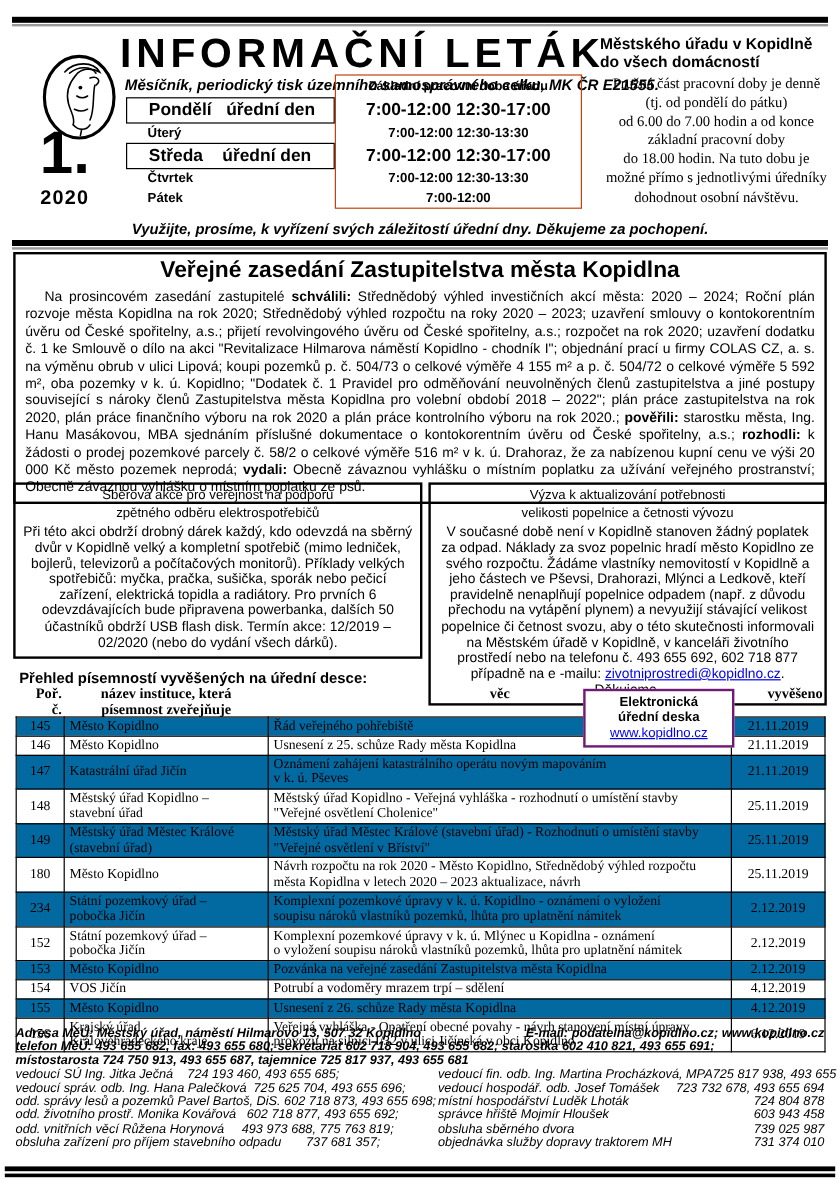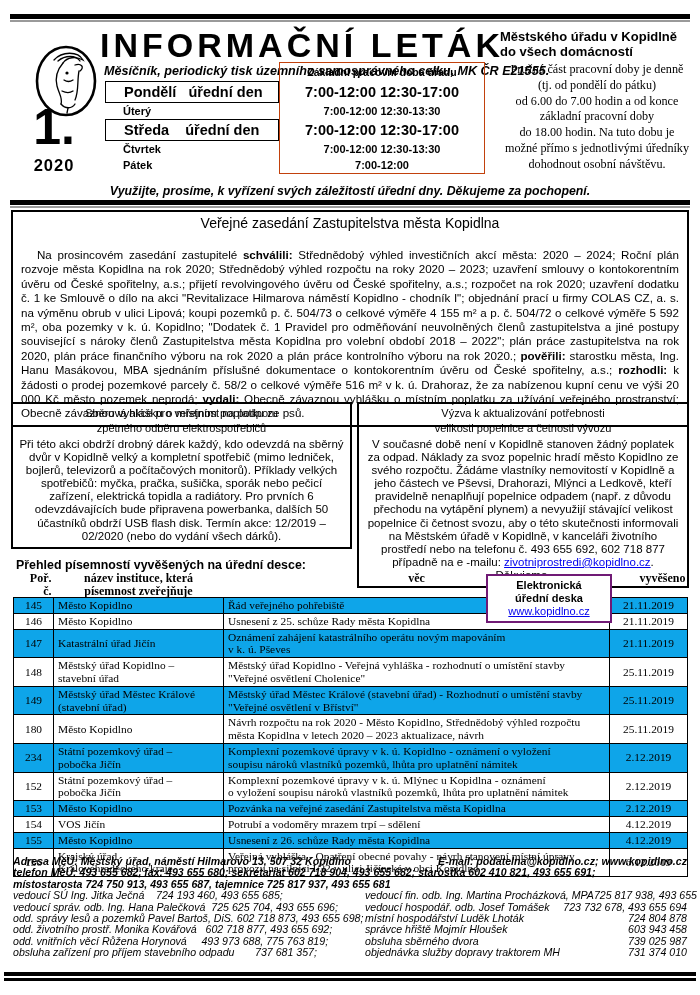--- a/index.html
+++ b/index.html
@@ -39,39 +39,39 @@
   .ht-row.big{font-size:14.5px;height:22px;line-height:22px}
   .ht-row.small{font-size:11px;height:16px;line-height:16px}
   #flex-note{left:498px;top:62px;width:198px;text-align:center;
              font-family:"Liberation Serif",serif;font-size:12.2px;line-height:15.8px;white-space:pre-line}
   #hours-note{left:60px;top:184px;width:580px;text-align:center;font-size:12.3px;
               font-weight:bold;font-style:italic;white-space:nowrap}
   #rule-mid{top:200px}
 
   
   #council{left:11px;right:11px;top:210px;border:2px solid #000;padding:2px 8px 4px}
-  .c-title{text-align:center;font-weight:normal;font-size:14px;margin:1px 0 17px}
+  .c-title{text-align:center;font-weight:bold;font-size:19px;margin:1px 0 4px}
   #council-para{font-size:11.6px;line-height:14.4px;text-align:justify;text-indent:16px}
 
   
   .panel{border:2px solid #000;padding:2px 6px 4px}
   #panel-left{left:11px;top:402px;width:341px}
   #panel-right{left:357px;top:402px;width:332px}
   .p-title{text-align:center;font-weight:normal;font-size:11px;line-height:15px;white-space:pre-line;margin-bottom:2px}
   .p-body{font-size:11.5px;line-height:13.1px;text-align:center}
 
   
   #list-heading{left:16px;top:558px;font-size:12.4px;font-weight:bold}
   #board{left:13px;top:572px;width:674px}
   #board table{border-collapse:collapse;table-layout:fixed;width:100%;font-family:"Liberation Serif",serif}
   #board th{font-size:12px;font-weight:bold;padding:0 2px;line-height:12.5px;white-space:pre-line;vertical-align:top}
   #board td{border:1px solid #000;font-size:11.4px;line-height:12.8px;padding:1px 4px;
             white-space:pre-line;vertical-align:middle}
   #board td.num,#board td.date{text-align:center}
-  #board tr.shade td{background:#0ea5e9}
+  #board tr.shade td{background:#0369a1}
   #eboard{left:486px;top:574px;width:126px;border:2px solid #701a75;background:#fff;z-index:5;
           text-align:center;font-size:11px;font-weight:bold;line-height:13px;padding:3px 2px}
   #eboard .link{font-weight:normal}
 
   
   #footer{left:13px;top:856px;width:674px;font-style:italic;font-size:10.6px;line-height:11.4px}
   .f-row{display:flex}
   .f-left{white-space:pre;flex:0 0 352px}
   .f-name{flex:1;white-space:pre}
   .f-phone{white-space:pre}

